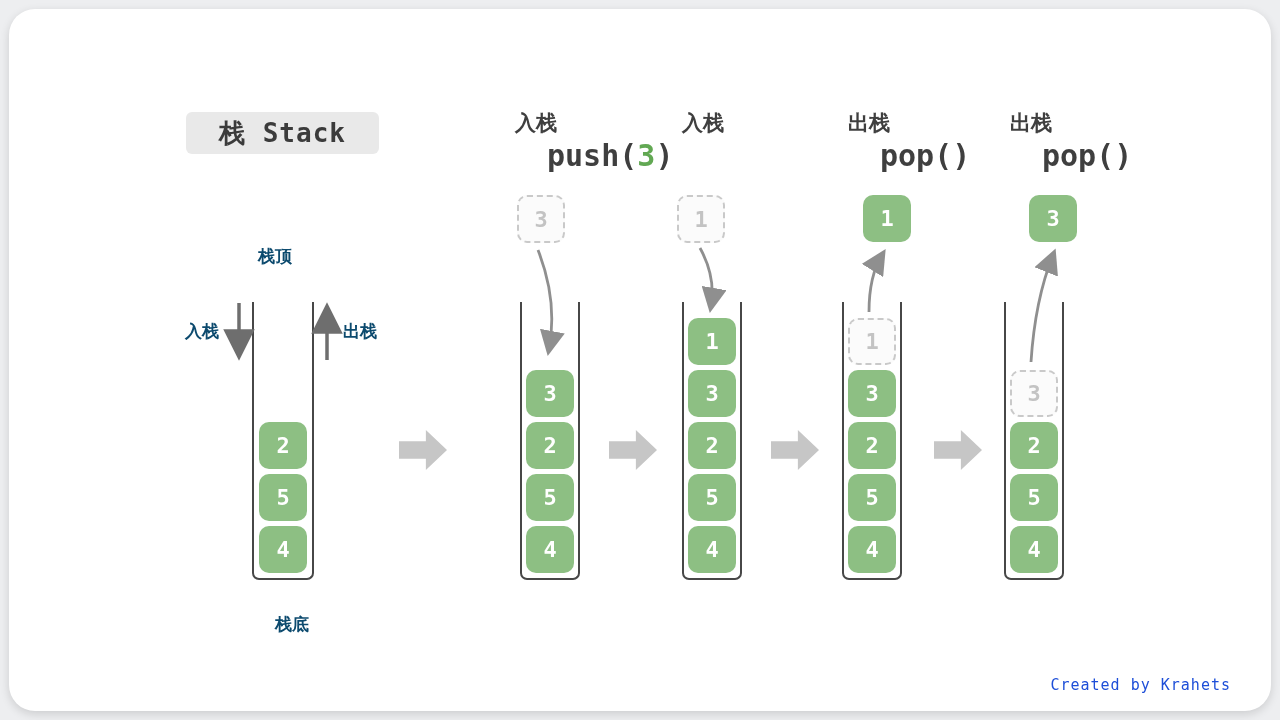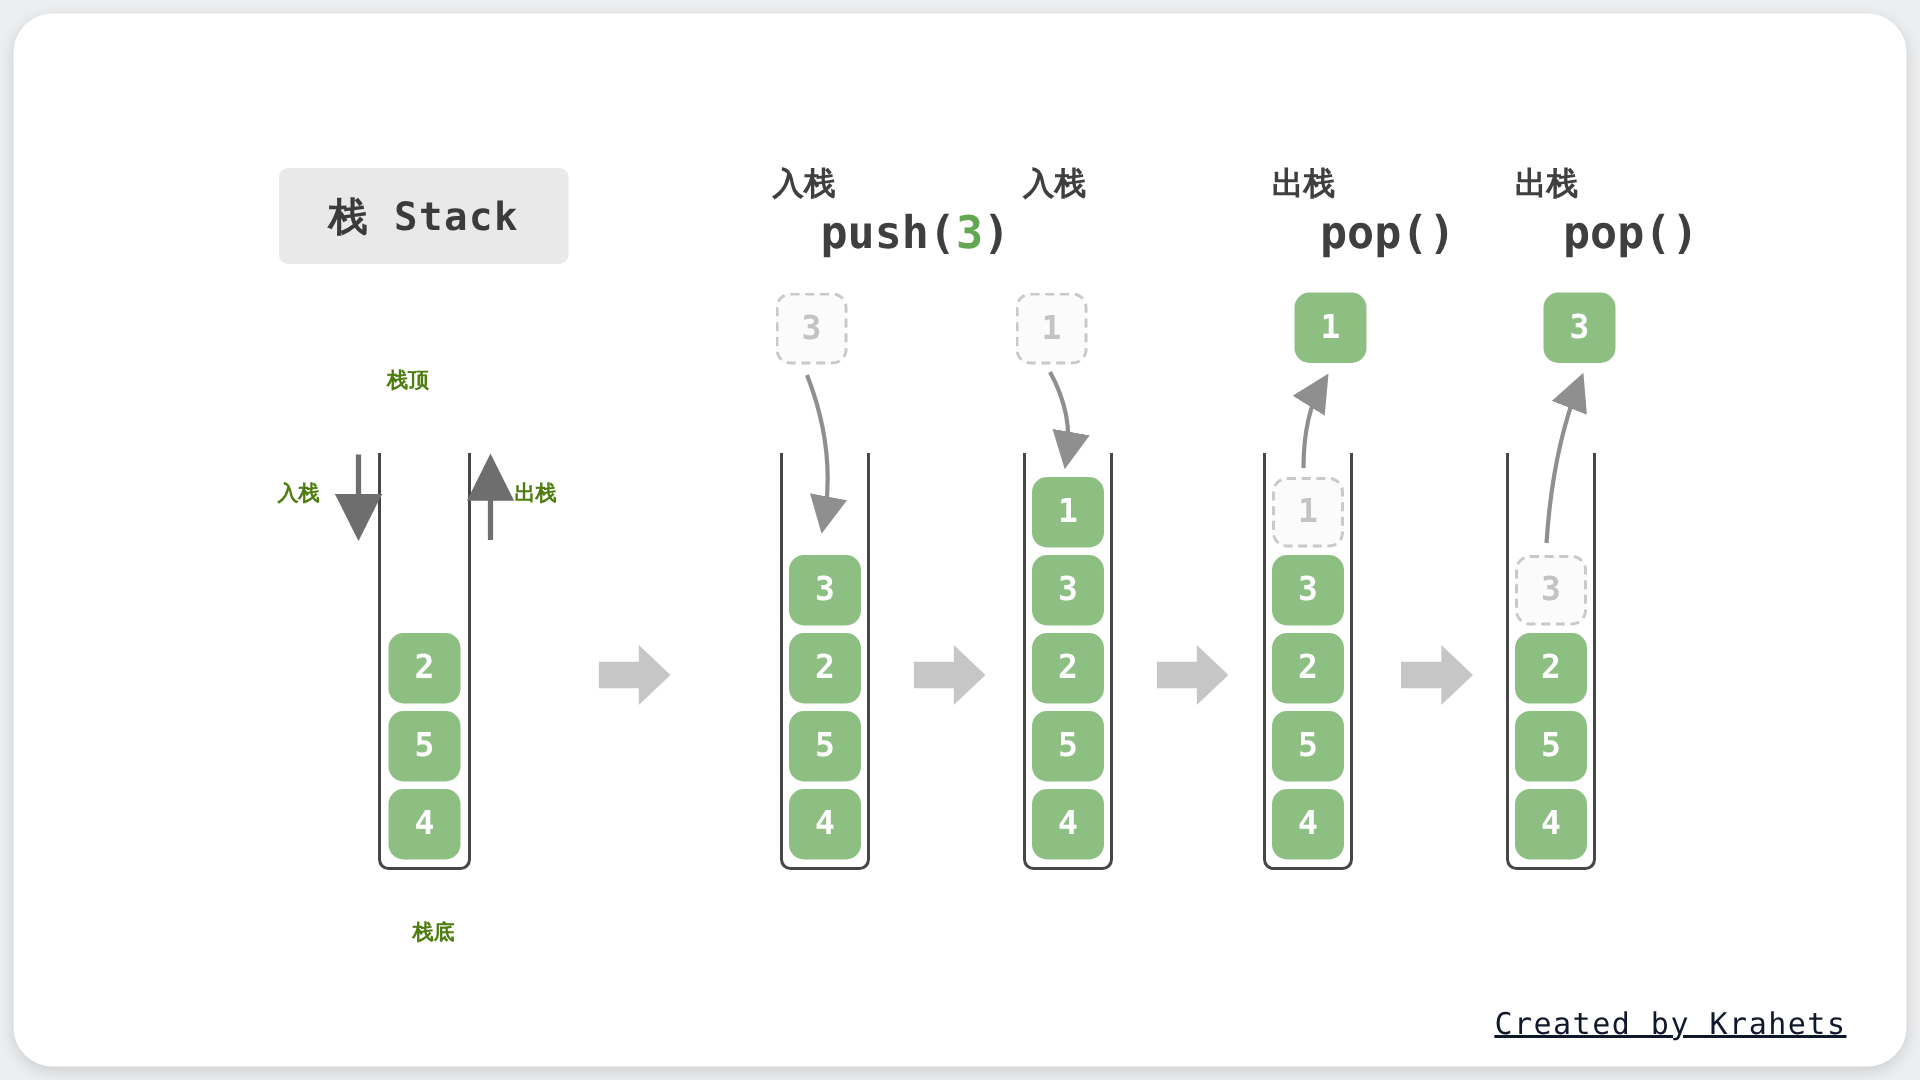--- a/index.html
+++ b/index.html
@@ -13,21 +13,21 @@
     position: absolute;
     inset: 9px;
     background: #ffffff;
     border-radius: 26px;
     box-shadow: 0 3px 10px rgba(0,0,0,0.14);
   }
   
   .title-box {
     position: absolute;
     left: 177px; top: 103px;
-    width: 193px; height: 64px;
+    width: 193px; height: 42px;
     background: #e9e9e9;
     border-radius: 6px;
     display: flex; align-items: center; justify-content: center;
     font-family: "DejaVu Sans Mono", monospace;
     font-size: 26px; font-weight: 700;
     color: #3b3b3b;
     letter-spacing: 1px;
   }
   
   .op-label {
@@ -41,22 +41,22 @@
     font-family: "DejaVu Sans Mono", monospace;
     font-size: 30px; font-weight: 700;
     line-height: 36px;
     color: #3f3f3f;
     margin-left: 32px;
   }
   .op-code .arg { color: #62a853; }
   
   .cn-label {
     position: absolute;
-    font-size: 14px; font-weight: 700;
-    color: #4d7c0f;
+    font-size: 17px; font-weight: 700;
+    color: #0c4a6e;
     white-space: nowrap;
   }
   
   .container {
     position: absolute;
     top: 293px;
     height: 278px;
     width: 62px;
     background: #ffffff;
     border-left: 2px solid #474747;
@@ -96,24 +96,23 @@
   .arrow-layer {
     position: absolute; inset: 0;
     width: 100%; height: 100%;
     pointer-events: none;
   }
   
   .watermark {
     position: absolute;
     right: 40px; bottom: 17px;
     font-family: "DejaVu Sans Mono", monospace;
-    font-size: 20px;
-    color: #0f172a;
+    font-size: 15px;
+    color: #1d4ed8;
     letter-spacing: 1px;
-    text-decoration: underline;
   }
 </style>
 </head>
 <body>
 
 <div class="card">
 
   <div class="title-box">
     <span>栈 Stack</span>
   </div>

